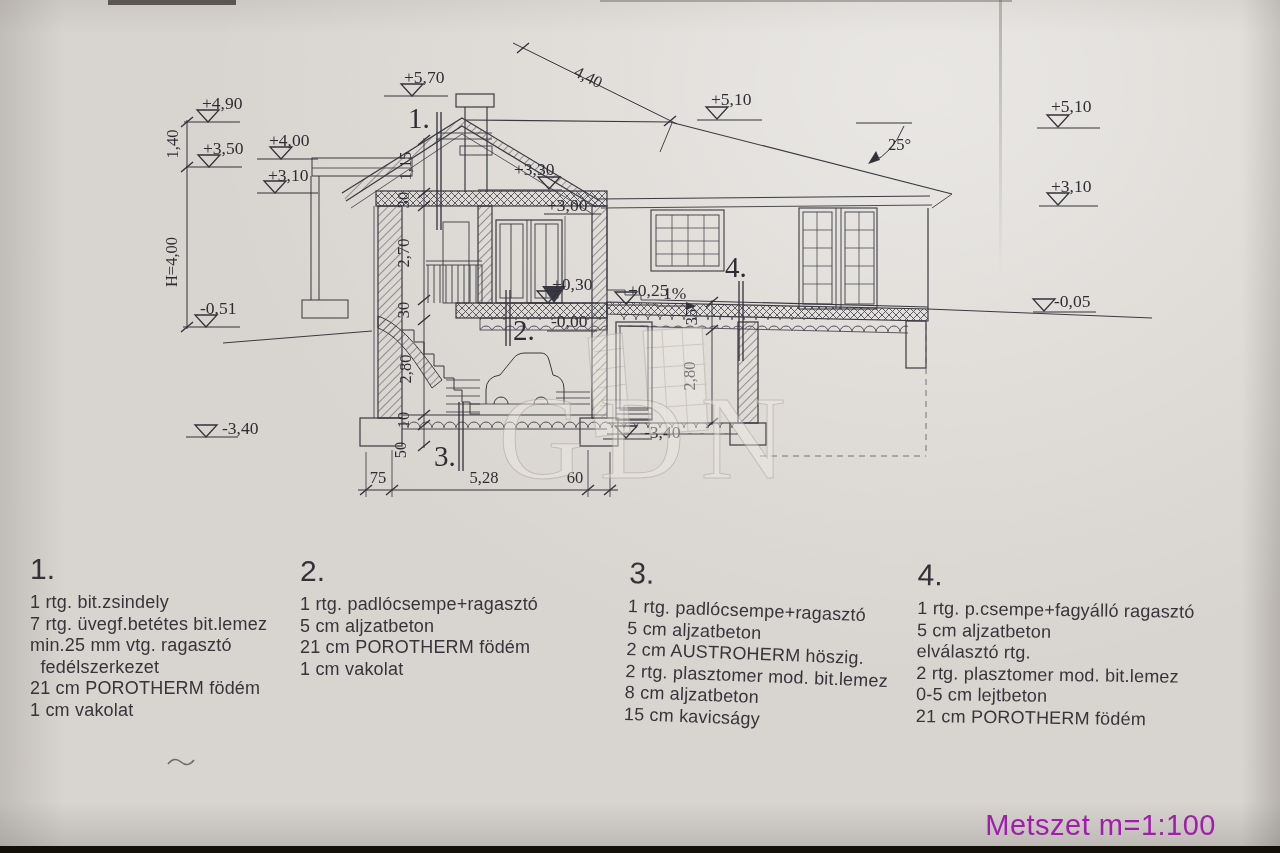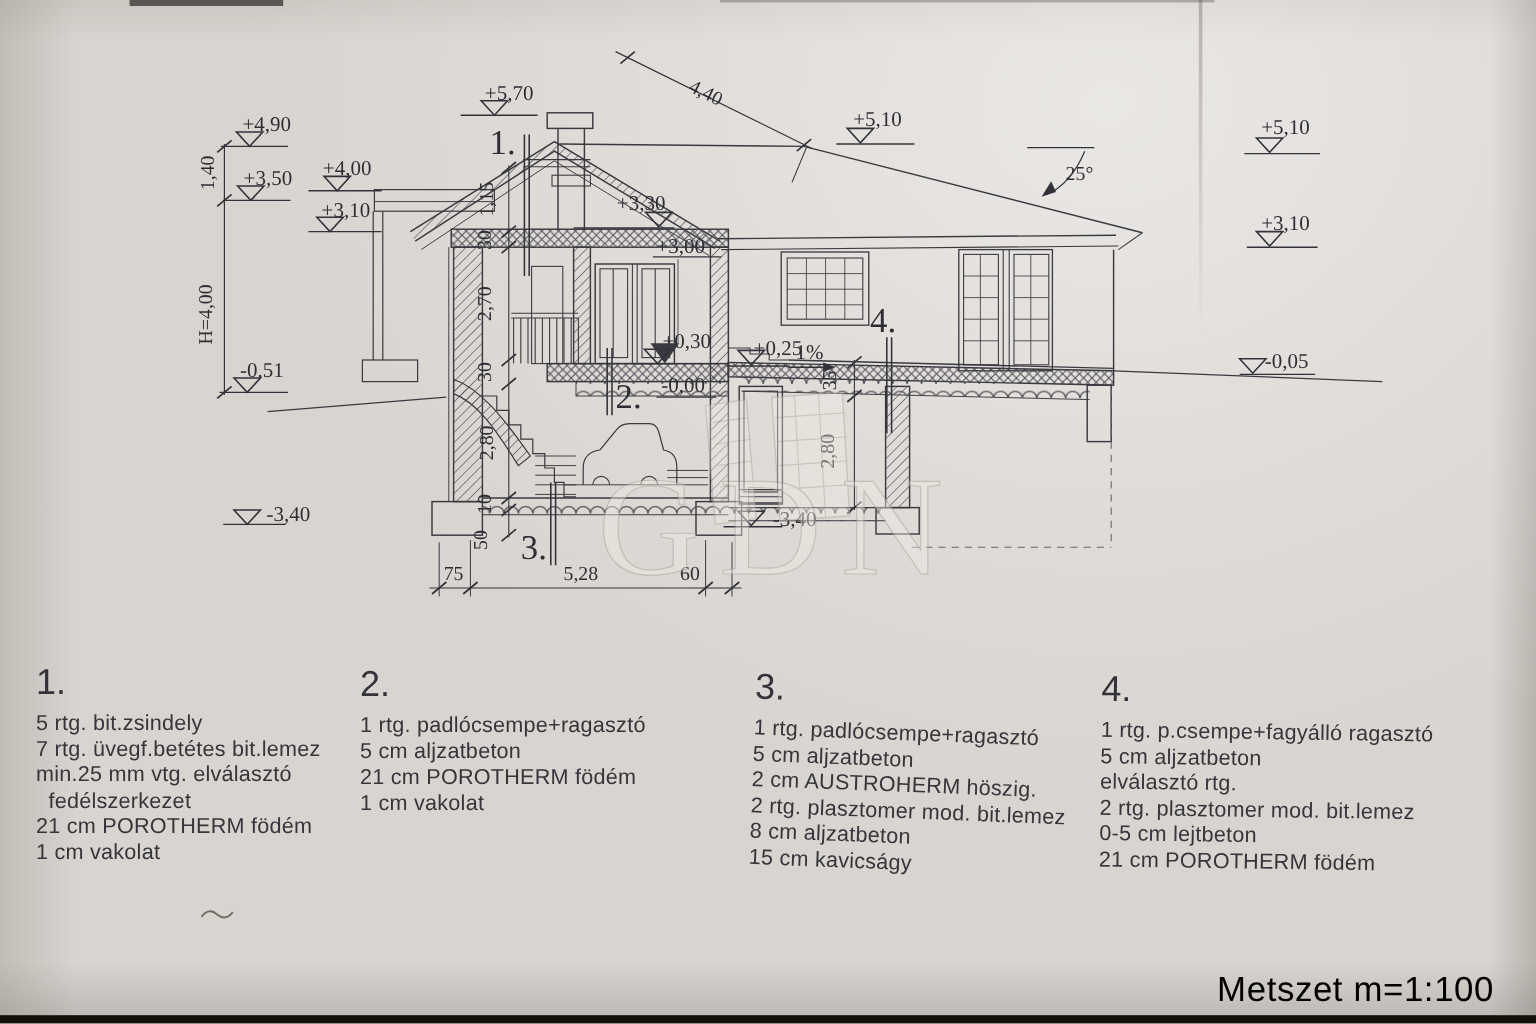--- a/index.html
+++ b/index.html
@@ -17,21 +17,21 @@
     background:linear-gradient(180deg, rgba(140,135,128,.55), rgba(140,135,128,0));}
   .edge-mark-a{position:absolute;left:108px;top:0;width:128px;height:5px;background:#46423d;opacity:.85;}
   .edge-mark-b{position:absolute;left:600px;top:0;width:412px;height:2px;background:rgba(70,66,60,.35);}
   .bottom-bar{position:absolute;left:0;bottom:0;width:1280px;height:7px;background:#121009;}
   svg.drawing{position:absolute;inset:0;}
   .note{position:absolute;color:#36353b;width:300px;}
   .note-num{font-size:30px;margin-bottom:6px;color:#333238;}
   .note-line{font-size:18px;line-height:21.5px;white-space:pre-wrap;letter-spacing:.2px;}
   .note3{transform:rotate(2.2deg);transform-origin:left top;}
   .note4{transform:rotate(0.8deg);transform-origin:left top;}
-  .title{position:absolute;right:35px;bottom:11px;font-size:29px;color:#000000;letter-spacing:.5px;}
+  .title{position:absolute;right:64px;bottom:11px;font-size:29px;color:#a21caf;letter-spacing:.5px;}
   .dimtext{font-family:"Liberation Serif",serif;font-size:16.5px;fill:#2e2d34;}
   .mktext{font-family:"Liberation Serif",serif;font-size:17.5px;fill:#2e2d34;}
   .callout{font-family:"Liberation Serif",serif;font-size:29px;fill:#2e2d34;}
   .wm{font-family:"Liberation Serif",serif;}
 </style>
 </head>
 <body>
 
 <div class="paper"></div>
 <div class="crease"></div>
@@ -367,23 +367,23 @@
       <path d="M646,348 L705,344 M648,368 L706,364 M649,388 L707,384 M650,408 L707,404 M662,330 L668,432 M682,329 L688,431" fill="none" stroke-width="0.9"></path>
     </g>
     <text x="650" y="478" class="wm" font-size="118" letter-spacing="16" text-anchor="middle" fill="rgba(238,233,226,0.8)" stroke="#ada79e" stroke-width="1">GDN</text>
   </g>
 
   <path d="M168,764 q6,-8 13,-2 t13,-2" stroke="#6f6a63" fill="none" stroke-width="1.6"></path>
 </svg>
 
 <div class="note" style="left:30px;top:552px">
   <div class="note-num">1.</div>
-  <div class="note-line">5 rtg. bit.zsindely</div>
+  <div class="note-line">1 rtg. bit.zsindely</div>
   <div class="note-line">7 rtg. üvegf.betétes bit.lemez</div>
-  <div class="note-line">min.25 mm vtg. elválasztó</div>
+  <div class="note-line">min.25 mm vtg. ragasztó</div>
   <div class="note-line">  fedélszerkezet</div>
   <div class="note-line">21 cm POROTHERM födém</div>
   <div class="note-line">1 cm vakolat</div>
 </div>
 
 <div class="note" style="left:300px;top:554px">
   <div class="note-num">2.</div>
   <div class="note-line">1 rtg. padlócsempe+ragasztó</div>
   <div class="note-line">5 cm aljzatbeton</div>
   <div class="note-line">21 cm POROTHERM födém</div>

